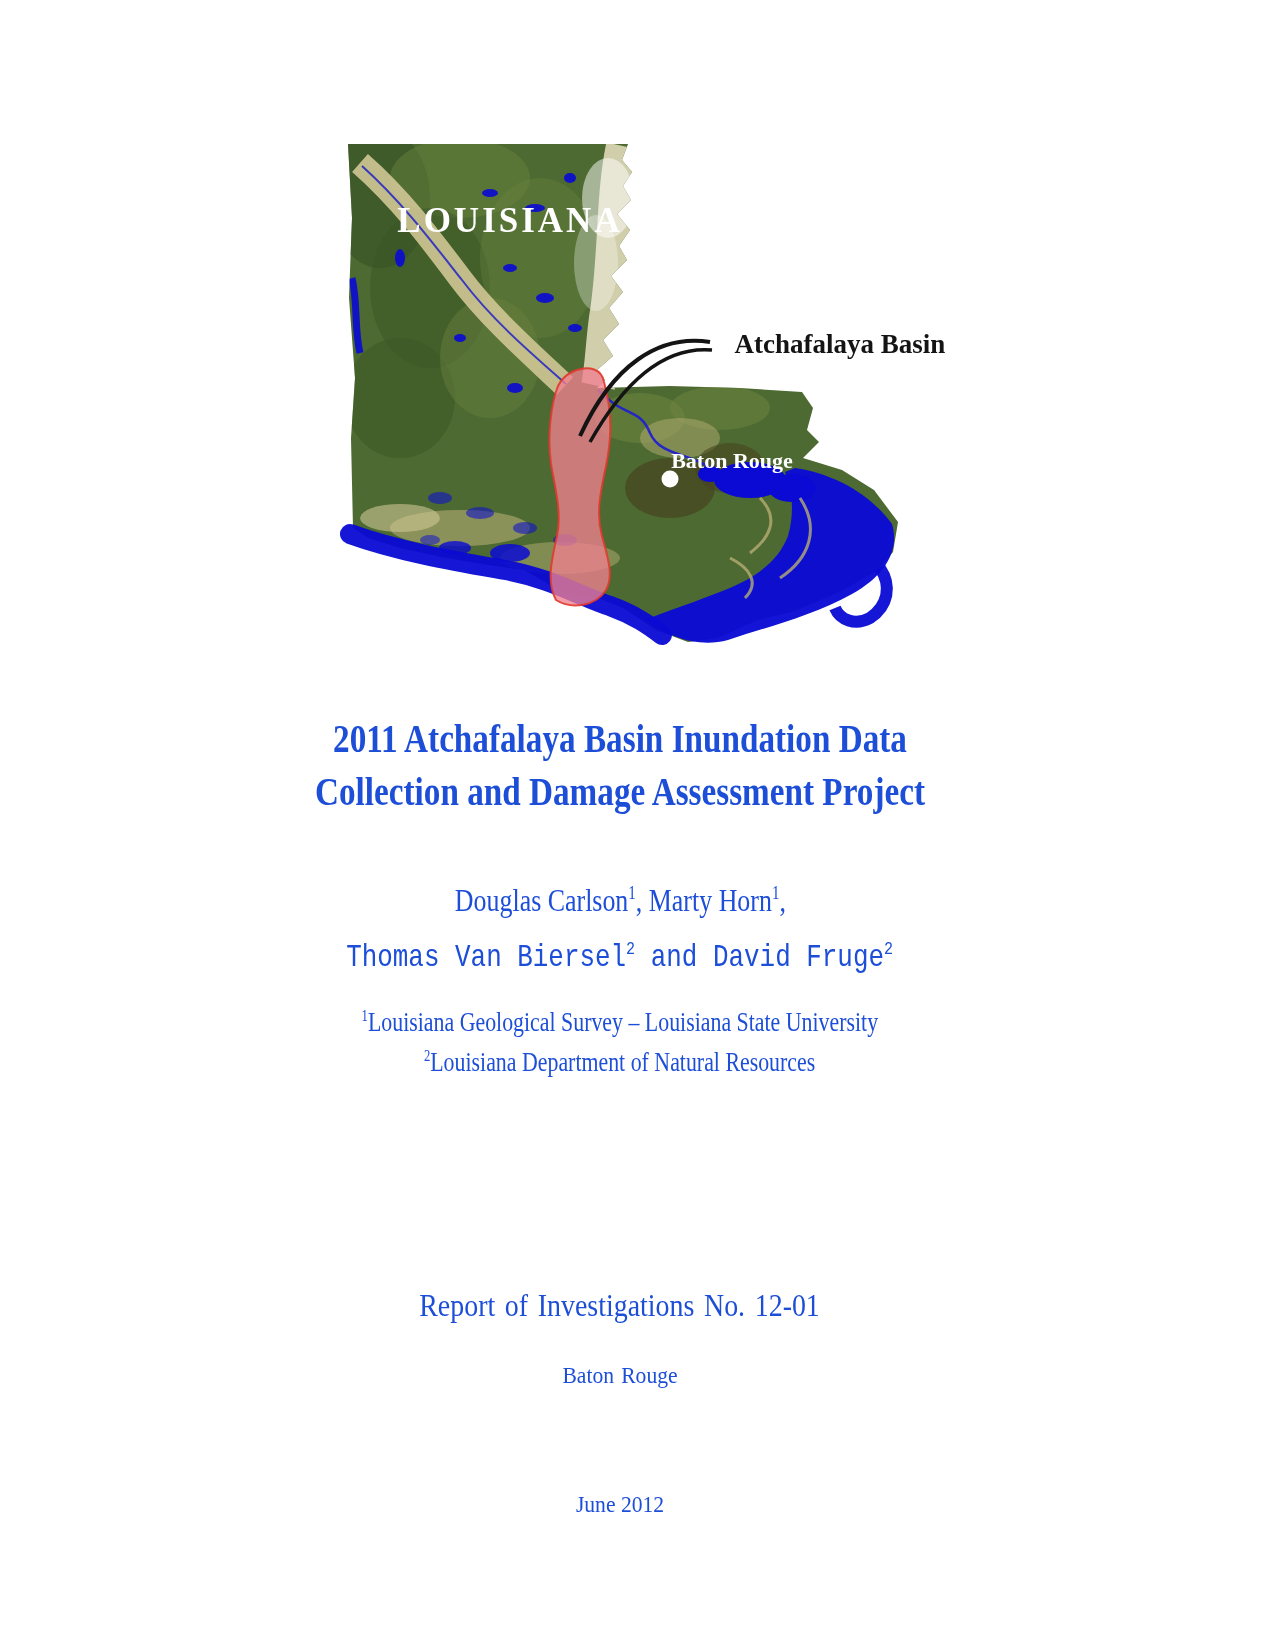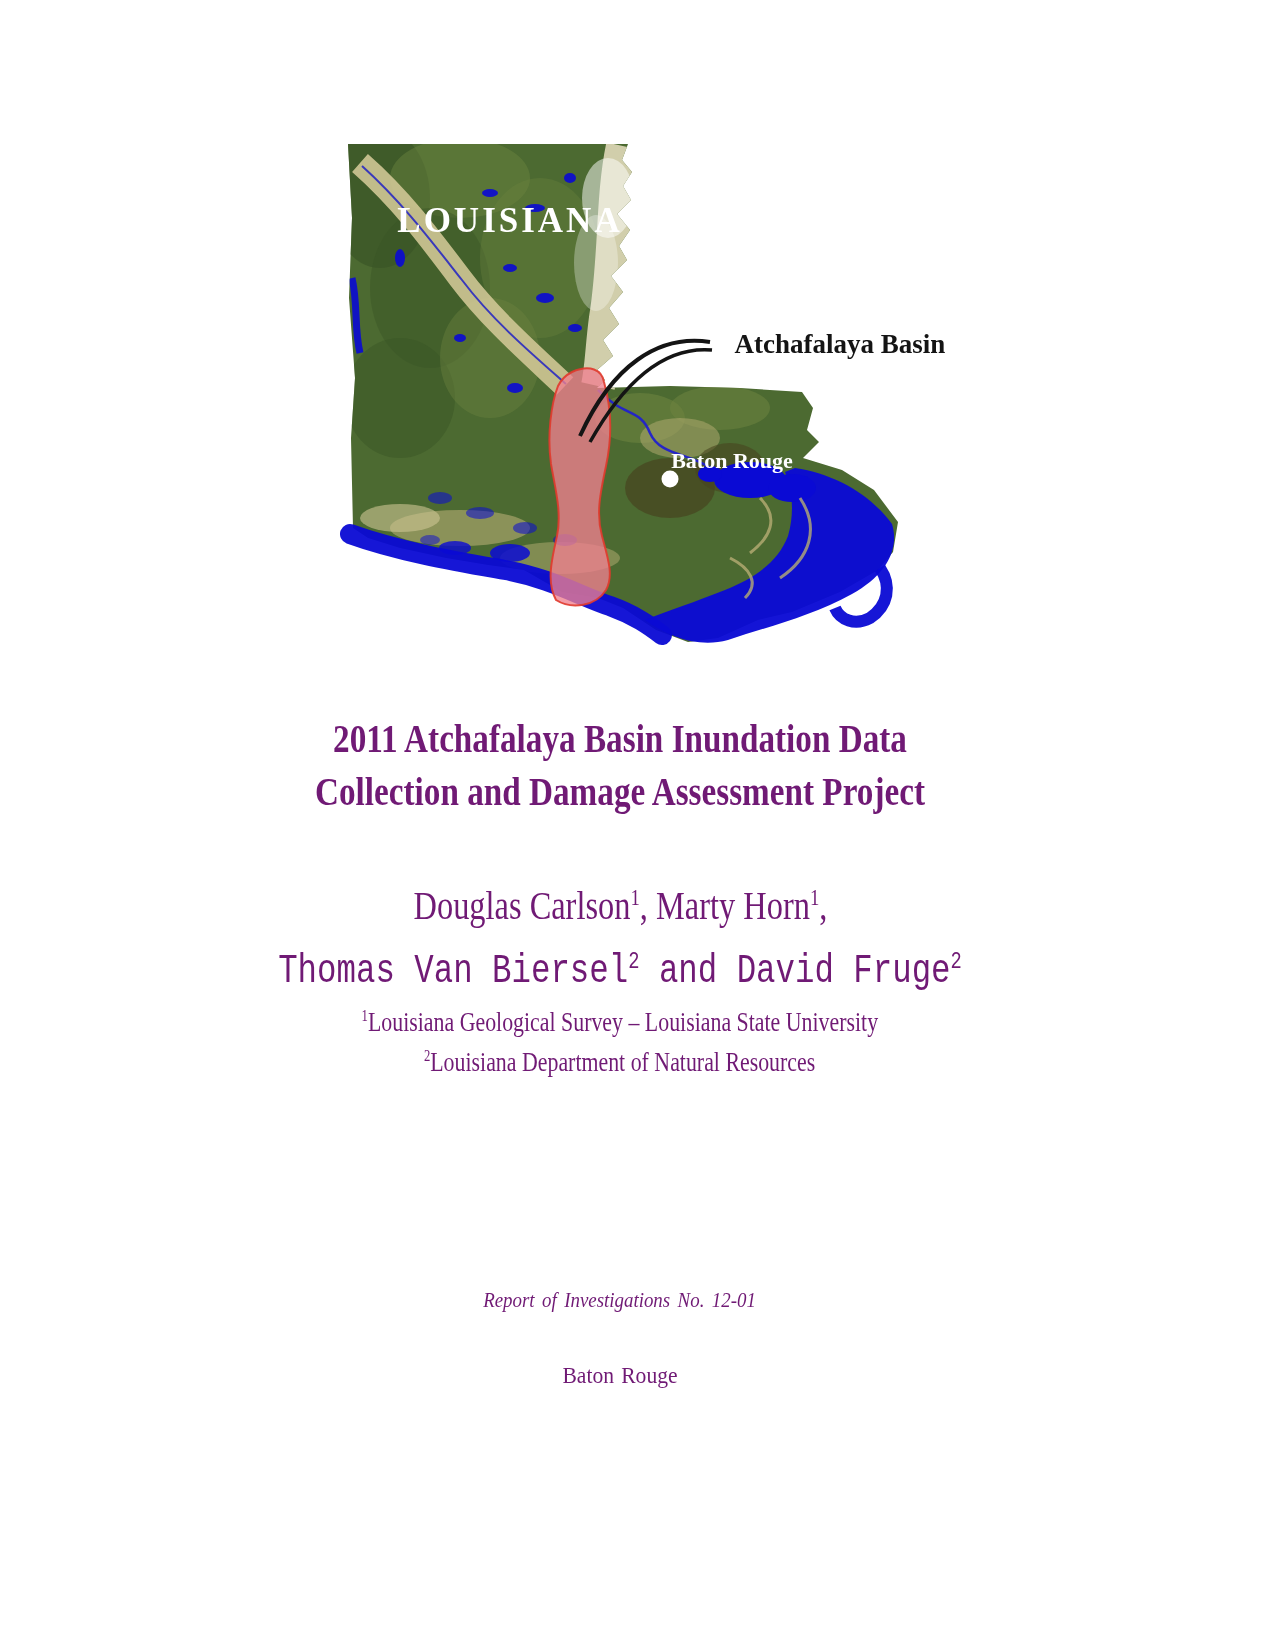--- a/index.html
+++ b/index.html
@@ -1,17 +1,17 @@
 <!DOCTYPE html>
 <html style="--land: #4c6a31; --land_dark: #3a5526; --land_light: #6d8440; --valley_tan: #cfc795; --flood_tan: #d8d4b2; --marsh_tan: #b6ad74; --swamp_dark: #47441f; --water: #0a0ad4; --basin_fill: #ef8090; --basin_outline: #e03a2c; --ink: #141414; --label_white: #ffffff;"><head>
 <meta charset="utf-8">
 <style>
   html,body{margin:0;padding:0;background:#fff;}
   .page{position:relative;width:1275px;height:1650px;background:#fff;overflow:hidden;
-        font-family:"Liberation Serif","DejaVu Serif",serif;color:#701a75;}
+        font-family:"Liberation Serif","DejaVu Serif",serif;color:#1d4ed8;}
 
   
   .map-wrap{position:absolute;left:340px;top:138px;width:630px;height:515px;}
   .map-wrap svg{display:block;width:100%;height:100%;}
 
   
   .fill-land{fill:var(--land);}
   .fill-water{fill:var(--water);}
   .stroke-water{stroke:var(--water);}
   .fill-basin{fill:var(--basin_fill);}
@@ -24,25 +24,25 @@
   .basin-label{font-family:"Liberation Serif",serif;font-weight:bold;font-size:27px;}
   .city-label{font-family:"Liberation Serif",serif;font-weight:bold;font-size:22px;}
 
   
   .cline{position:absolute;left:0;width:1240px;text-align:center;}
   .narrow{display:inline-block;transform:scaleX(0.81);transform-origin:50% 50%;white-space:nowrap;}
   .narrow2{display:inline-block;transform:scaleX(0.90);transform-origin:50% 50%;white-space:nowrap;}
 
   .title{top:712px;font-size:41px;line-height:53px;font-weight:bold;}
   .title .narrow{display:block;}
-  .authors{top:882px;font-size:40px;}
+  .authors{top:882px;font-size:32px;}
   .authors .aline2{margin-top:20px;font-family:Liberation Mono, monospace;}
   .affils{top:1002px;font-size:27px;line-height:40px;}
   sup{font-size:58%;vertical-align:super;line-height:0;}
-  .report{top:1288px;font-size:21px;word-spacing:3px;font-style:italic;}
+  .report{top:1288px;font-size:31px;word-spacing:3px;}
   .org{top:1361px;font-size:24px;line-height:29px;word-spacing:2px;}
   .date{top:1491px;font-size:24px;}
 </style>
 </head>
 <body>
 
 <div class="page">
 
   <div class="map-wrap">
     <svg viewBox="0 0 630 515" xmlns="http://www.w3.org/2000/svg">
@@ -169,14 +169,17 @@
   </div>
 
   <div class="cline report">
     <span class="narrow2">Report of Investigations No. 12-01</span>
   </div>
 
   <div class="cline org">
     <div><span class="narrow2">Baton Rouge</span></div>
   </div>
 
+  <div class="cline date">
+    <span class="narrow2">June 2012</span>
+  </div>
 
 </div>
 
 </body></html>

